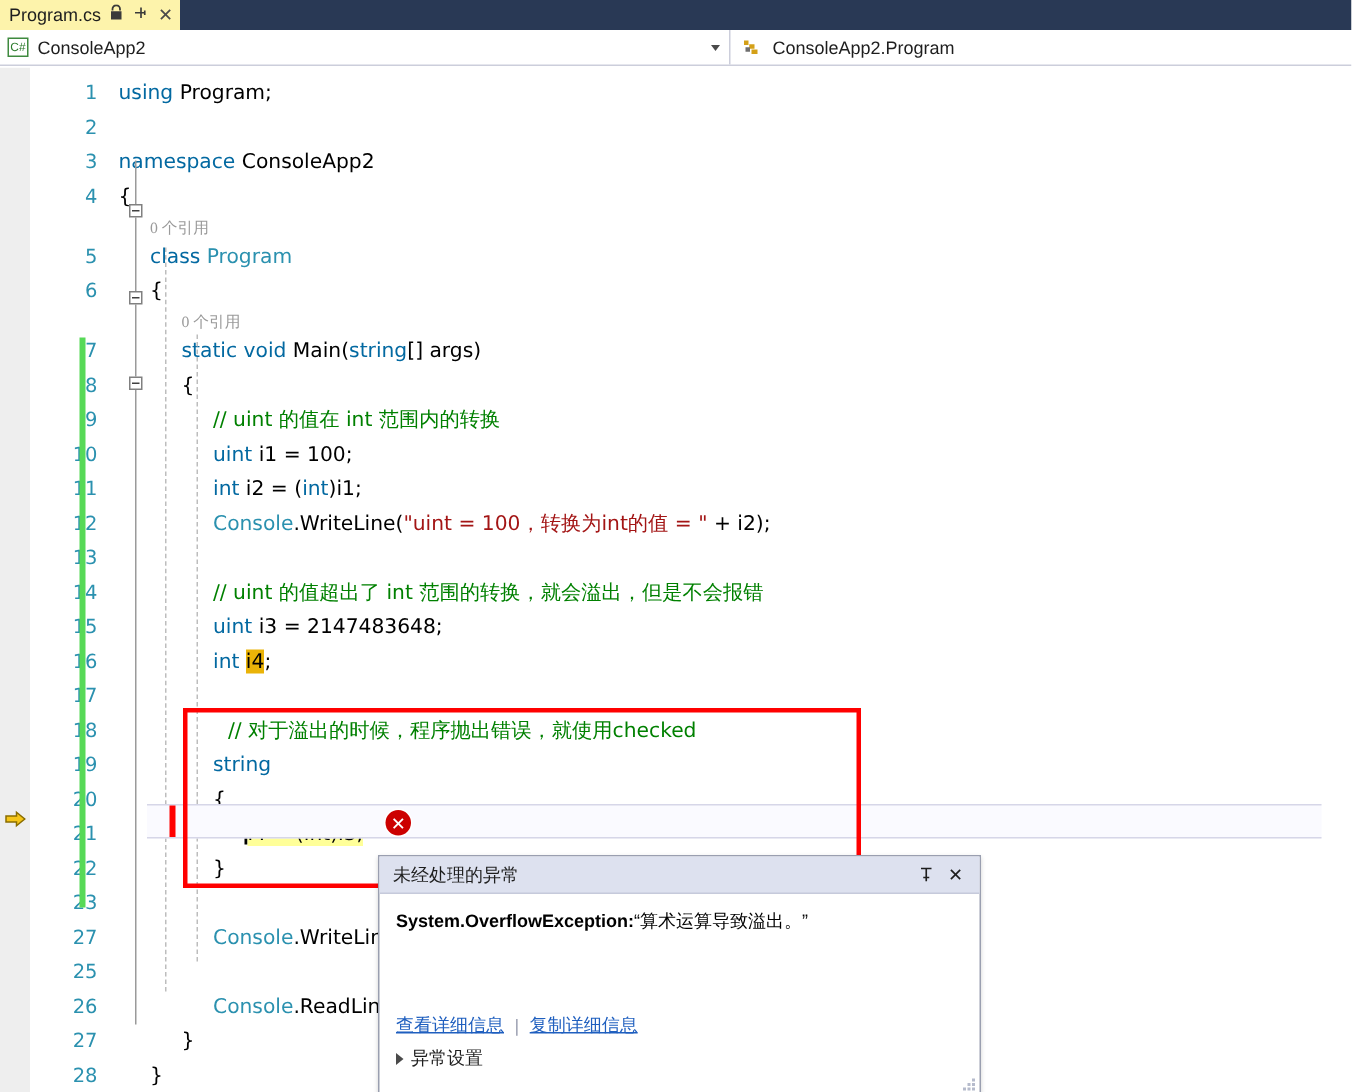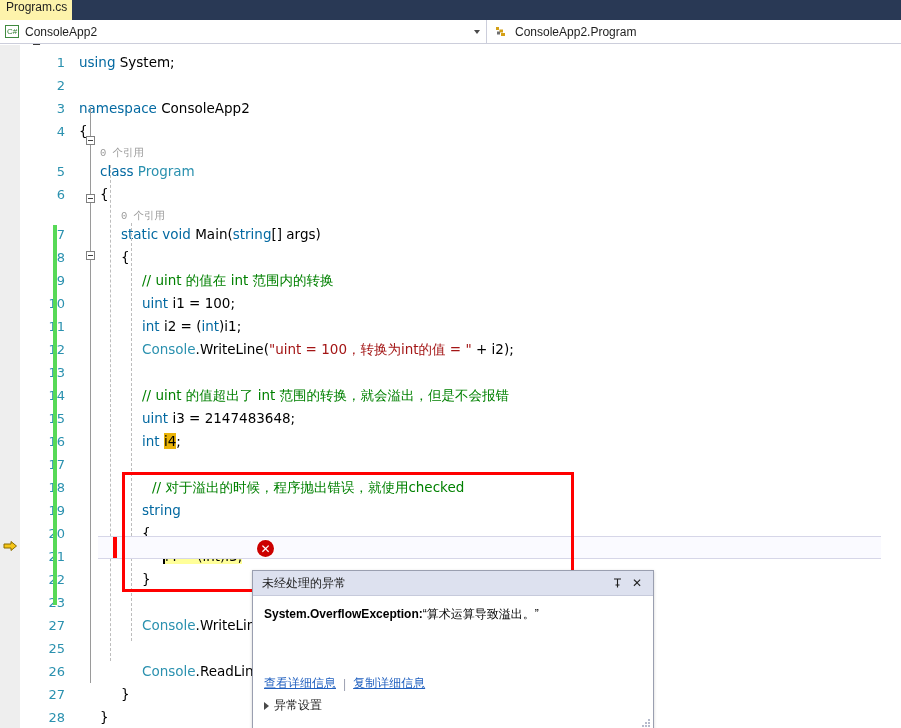--- a/index.html
+++ b/index.html
@@ -14,21 +14,20 @@
   
   .tabstrip {
     position: absolute; left:0; top:0; width:901px; height:20px;
     background:#293955;
   }
   .tab {
     position:absolute; left:0; top:0; height:20px;
     background:#fdf3ab; display:flex; align-items:center;
     padding:0 5px 0 6px; gap:6px;
     border-bottom:1px solid #fdf3ab;
-    flex-direction:column;
   }
   .tab-label { font-size:12px; color:#1e1e1e; white-space:nowrap; }
   .tab-icon { font-size:10px; color:#3a3a3a; line-height:1; display:inline-block; }
   .tab-close { font-size:12px; color:#4a4a4a; line-height:1; display:inline-block; }
 
   
   .navbar {
     position:absolute; left:0; top:20px; width:901px; height:24px;
     background:#ffffff; border-bottom:1px solid #cccedb;
     display:flex; align-items:stretch;
@@ -69,21 +68,21 @@
     font-family:"DejaVu Sans", sans-serif; font-size:13px; color:#2b91af;
     line-height:23px;
   }
   .ctext {
     position:absolute; left:59px; top:0; height:23px; line-height:23px;
     font-family:"DejaVu Sans", sans-serif; font-size:13.5px; color:#000;
     white-space:pre;
   }
   .codelens {
     position:absolute; left:59px; height:16px; line-height:16px;
-    font-family:Liberation Mono, monospace; font-size:10.5px; color:#9a9a9a; white-space:pre;
+    font-family:Liberation Serif, serif; font-size:10.5px; color:#9a9a9a; white-space:pre;
   }
 
   .kw   { color:#0369a1; }
   .type { color:#2b91af; }
   .cmt  { color:#008000;margin-top:44px; }
   .str  { color:#a31515; }
   .plain{ color:#000000; }
 
   
   .changebar { position:absolute; left:53px; width:4px; background:#57d957; }
@@ -200,21 +199,21 @@
       </span>
       <span class="nav-text">ConsoleApp2.Program</span>
     </div>
   </div>
 
   <div class="editor">
     <div class="leftmargin"></div>
     <div class="code-area" id="code-area">
         <div class="row" style="top: 6px;">
           <div class="lnum">1</div>
-          <div class="ctext" style="left: 59px;"><span class="kw">using </span><span class="plain">System;</span></div>
+          <div class="ctext" style="left: 59px;"><span class="kw">using </span><span class="plain">Program;</span></div>
         </div>
         <div class="row" style="top: 29px;">
           <div class="lnum">2</div>
           <div class="ctext" style="left: 59px;"></div>
         </div>
         <div class="row" style="top: 52px;">
           <div class="lnum">3</div>
           <div class="ctext" style="left: 59px;"><span class="kw">namespace </span><span class="plain">ConsoleApp2</span></div>
         </div>
         <div class="row" style="top: 75px;">

